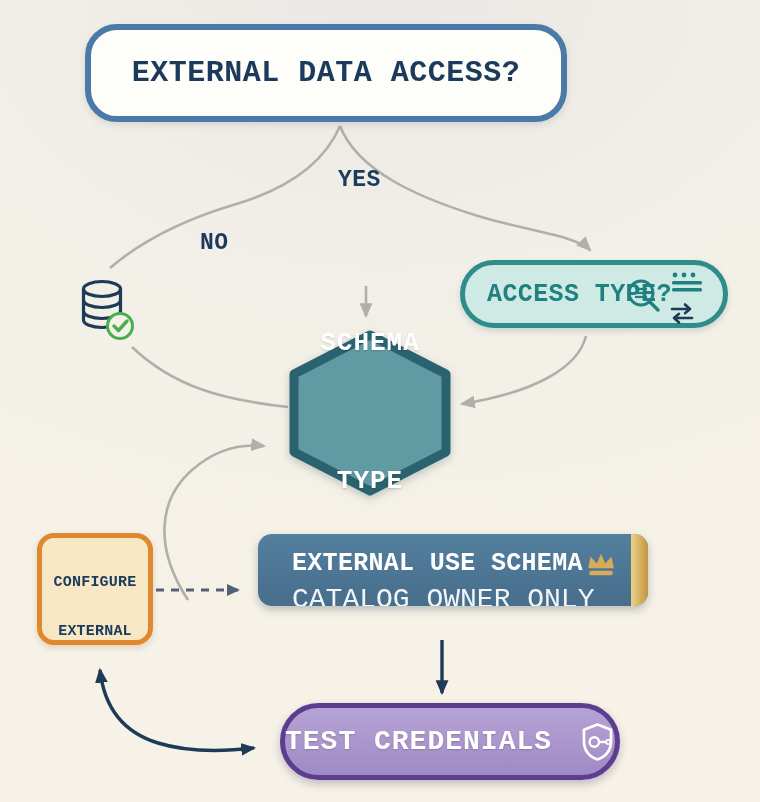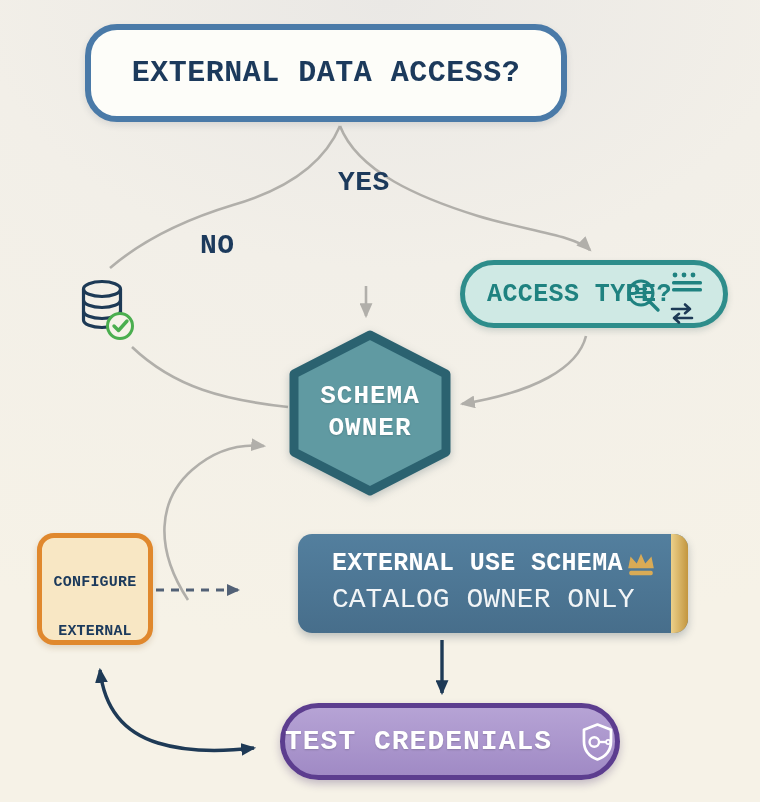--- a/index.html
+++ b/index.html
@@ -14,50 +14,49 @@
 
   
   .top-box{
     left:85px;top:24px;width:482px;height:98px;box-sizing:border-box;
     background:#fdfdf9;border:6px solid #4a7aa8;border-radius:32px;
     display:flex;align-items:center;justify-content:center;
     box-shadow:0 3px 7px rgba(60,70,90,.14);
   }
   .top-box span{font-size:30px;font-weight:bold;color:#1c3a5c;letter-spacing:.5px;}
 
-  .branch-label{font-size:28px;font-weight:bold;color:#1c3a5c;letter-spacing:.5px;}
+  .branch-label{font-size:23px;font-weight:bold;color:#1c3a5c;letter-spacing:.5px;}
   .yes-label{left:338px;top:167px;}
   .no-label{left:200px;top:194px;margin-top:36px;}
 
   
   .access-box{
     left:460px;top:260px;width:268px;height:68px;box-sizing:border-box;
     background:#cfe9e4;border:5px solid #2e8d8b;border-radius:34px;
     display:flex;align-items:center;padding:0 100px 0 22px;
     box-shadow:0 3px 6px rgba(40,80,80,.18);
   }
   .access-box .lbl{font-size:25px;font-weight:bold;color:#1f8280;letter-spacing:.4px;white-space:nowrap;}
   .access-icons{position:absolute;right:8px;top:4px;width:92px;height:58px;}
 
   
   .hex-svg{left:286px;top:328px;filter:drop-shadow(0 3px 4px rgba(30,60,70,.25));}
   .hex-label{
     left:286px;top:328px;width:168px;height:170px;
-    display:flex;flex-direction:column;align-items:center;justify-content:center;
+    display:flex;flex-direction:column;align-items:center;justify-content:space-between;
     line-height:1.22;
   }
   .hex-label span{font-size:26px;font-weight:bold;color:#ffffff;letter-spacing:1px;text-shadow:0 1px 2px rgba(0,0,0,.15);}
 
   
   .schema-box{
-    left:258px;top:534px;width:390px;height:99px;box-sizing:border-box;
+    left:258px;top:534px;width:390px;height:72px;box-sizing:border-box;
     border-radius:14px;overflow:hidden;
     background:linear-gradient(180deg,#537f9e,#476e8b);
     box-shadow:0 4px 8px rgba(40,60,80,.28);
-    margin-left:40px;
   }
   .gold-stripe{position:absolute;right:0;top:0;bottom:0;width:17px;
     background:linear-gradient(90deg,#ecd08a,#c3963f);}
   .schema-content{position:absolute;left:34px;top:15px;right:50px;}
   .schema-title{font-size:25px;font-weight:bold;color:#ffffff;letter-spacing:.3px;white-space:nowrap;}
   .schema-sub{font-size:28px;font-weight:400;color:rgba(255,255,255,.93);margin-top:6px;white-space:nowrap;}
   .crown{position:absolute;right:31px;top:17px;}
 
   
   .configure-box{
@@ -150,21 +149,21 @@
         <path d="M25,17 H7 M7,17 l5,-4.2 M7,17 l5,4.5" fill="none" stroke="#1d3a56" stroke-width="2.6" stroke-linecap="round" stroke-linejoin="round"></path>
       </svg>
     </div>
   </div>
 
   <svg class="abs hex-svg" width="168" height="170" viewBox="0 0 168 170">
     <polygon points="84,7 160,46 160,124 84,163 8,124 8,46" fill="#609aa2" stroke="#2b6270" stroke-width="9" stroke-linejoin="round"></polygon>
   </svg>
   <div class="abs hex-label">
     <span>SCHEMA</span>
-    <span>OWNER</span>
+    <span>TYPE</span>
   </div>
 
   <div class="abs schema-box">
     <div class="gold-stripe"></div>
     <div class="schema-content">
       <div class="schema-title">EXTERNAL USE SCHEMA</div>
       <div class="schema-sub">CATALOG OWNER ONLY</div>
     </div>
     <svg class="crown" width="32" height="28" viewBox="0 0 30 26">
       <path d="M3,16 L5.2,5 L11,11.5 L15,2.5 L19,11.5 L24.8,5 L27,16 Z" fill="#d9ab56"></path>

